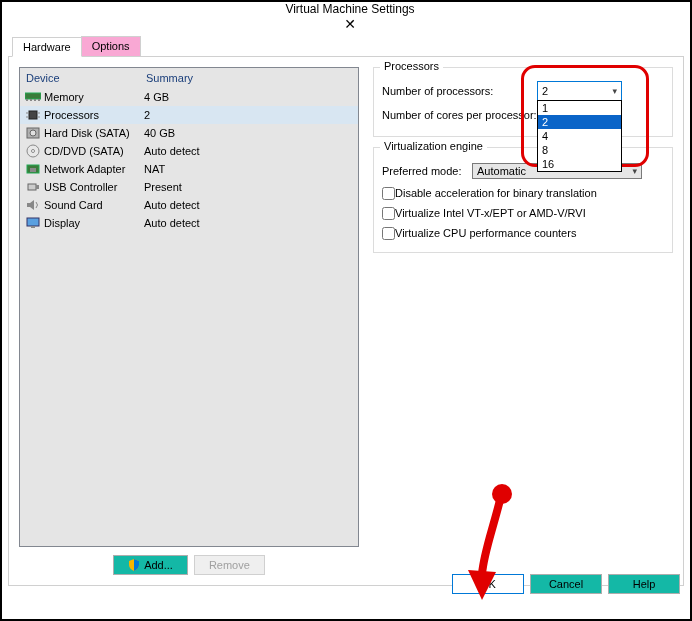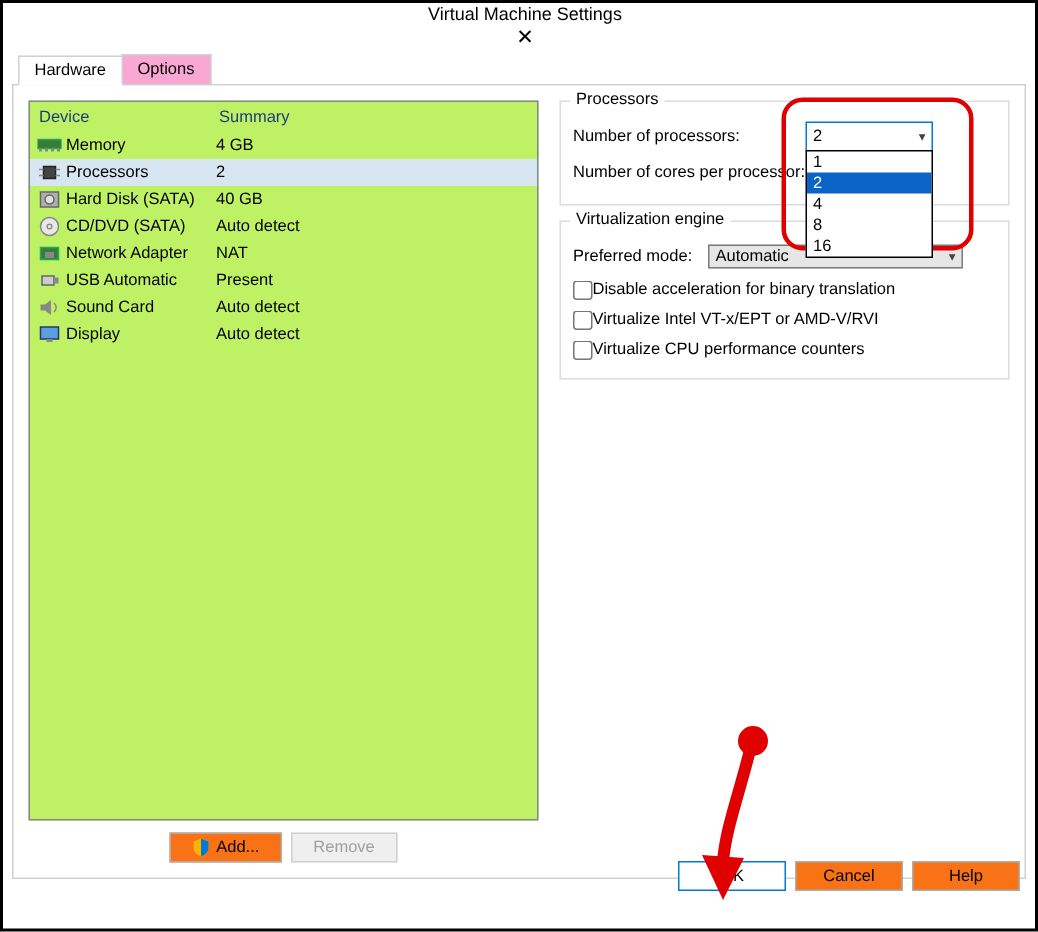--- a/index.html
+++ b/index.html
@@ -51,21 +51,21 @@
     height: 530px;
     background: #fff;
     position: relative;
     padding: 10px;
   }
   .columns { display: flex; gap: 14px; height: 100%; }
   .left-pane { width: 340px; display:flex; flex-direction:column; }
   .device-list {
     border: 1px solid #828790;
     flex: 1;
-    background: #bef264;
+    background: #e5e5e5;
     overflow: hidden;
   }
   .dl-header {
     display: flex;
     padding: 4px 6px;
     color: #1a3e7a;
     font-size: 11px;
   }
   .dl-header .col1 { width: 120px; }
   .dl-row {
@@ -77,21 +77,21 @@
   }
   .dl-row.selected { background: #d8e6f2; }
   .dl-row .ico { width: 18px; height: 14px; display:flex; align-items:center; justify-content:center; }
   .dl-row .dev { width: 102px; padding-left:2px;}
   .dl-row .sum { flex:1; }
   .left-buttons {
     display:flex; gap:6px; justify-content:center; margin-top:8px;
   }
   .btn {
     border: 1px solid #adadad;
-    background: #f97316;
+    background: #14b8a6;
     padding: 3px 14px;
     font-size: 11px;
     cursor: pointer;
     min-width: 64px;
     text-align:center;
     display:flex; align-items:center; justify-content:center; gap:4px;
   }
   .btn.disabled { color:#a0a0a0; background:#efefef; cursor:default; border-color:#d0d0d0;}
   .right-pane { flex:1; position:relative; }
   .group {
@@ -236,21 +236,21 @@
               <div class="dev">Network Adapter</div>
               <div class="sum">NAT</div>
             </div>
             <div class="dl-row">
               <div class="ico">
                 <svg width="14" height="12" viewBox="0 0 14 12">
                   <rect x="2" y="3" width="8" height="6" fill="#ccc" stroke="#666"></rect>
                   <rect x="10" y="4" width="3" height="4" fill="#888"></rect>
                 </svg>
               </div>
-              <div class="dev">USB Automatic</div>
+              <div class="dev">USB Controller</div>
               <div class="sum">Present</div>
             </div>
             <div class="dl-row">
               <div class="ico">
                 <svg width="14" height="12" viewBox="0 0 14 12">
                   <polygon points="1,4 4,4 8,1 8,11 4,8 1,8" fill="#888"></polygon>
                   <path d="M10 3 Q13 6 10 9" stroke="#888" fill="none"></path>
                 </svg>
               </div>
               <div class="dev">Sound Card</div>

